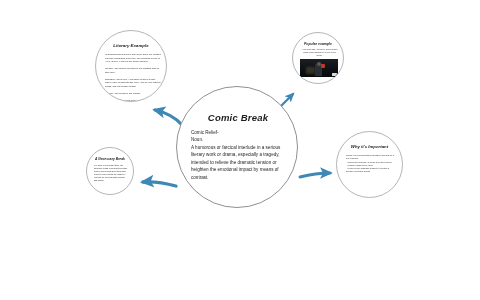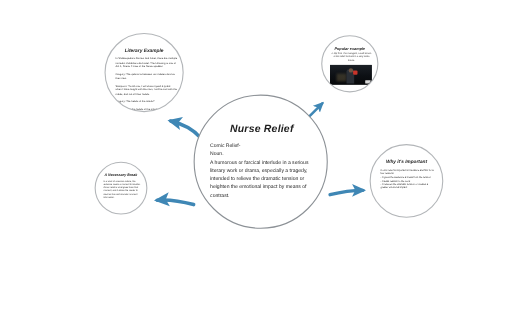--- a/index.html
+++ b/index.html
@@ -238,21 +238,21 @@
     <path d="M 182,125 C 176,118 168,113 155,110" stroke="#3f87b5" stroke-width="3.1" fill="none" stroke-linecap="round" marker-end="url(#ah)"></path>
 
     <path d="M 281,106 C 286,101 289,98 293,94" stroke="#3f87b5" stroke-width="2.3" fill="none" stroke-linecap="round" marker-end="url(#ah)"></path>
 
     <path d="M 300,177 C 312,174 320,173 330,173" stroke="#3f87b5" stroke-width="3.0" fill="none" stroke-linecap="round" marker-end="url(#ah)"></path>
 
     <path d="M 176,186 C 165,183 155,181 143,182" stroke="#3f87b5" stroke-width="3.3" fill="none" stroke-linecap="round" marker-end="url(#ah)"></path>
   </svg>
 
   <div class="bubble" id="center-bubble">
-    <div id="center-title">Nurse Relief</div>
+    <div id="center-title">Comic Break</div>
     <div id="center-body">Comic Relief-
 Noun.
 A humorous or farcical interlude in a serious literary work or drama, especially a tragedy, intended to relieve the dramatic tension or heighten the emotional impact by means of contrast.</div>
   </div>
 
   <div class="bubble sat" id="literary-bubble">
     <div class="sat-title">Literary Example</div>
     <div class="sat-body">In Shakespeare's Romeo and Juliet, there are multiple comedic characters and relief. The following is one of Act 1, Scene 4 lines of the Nurse speaker:
 
 Gregory: The quarrel is between our masters and us their men.

